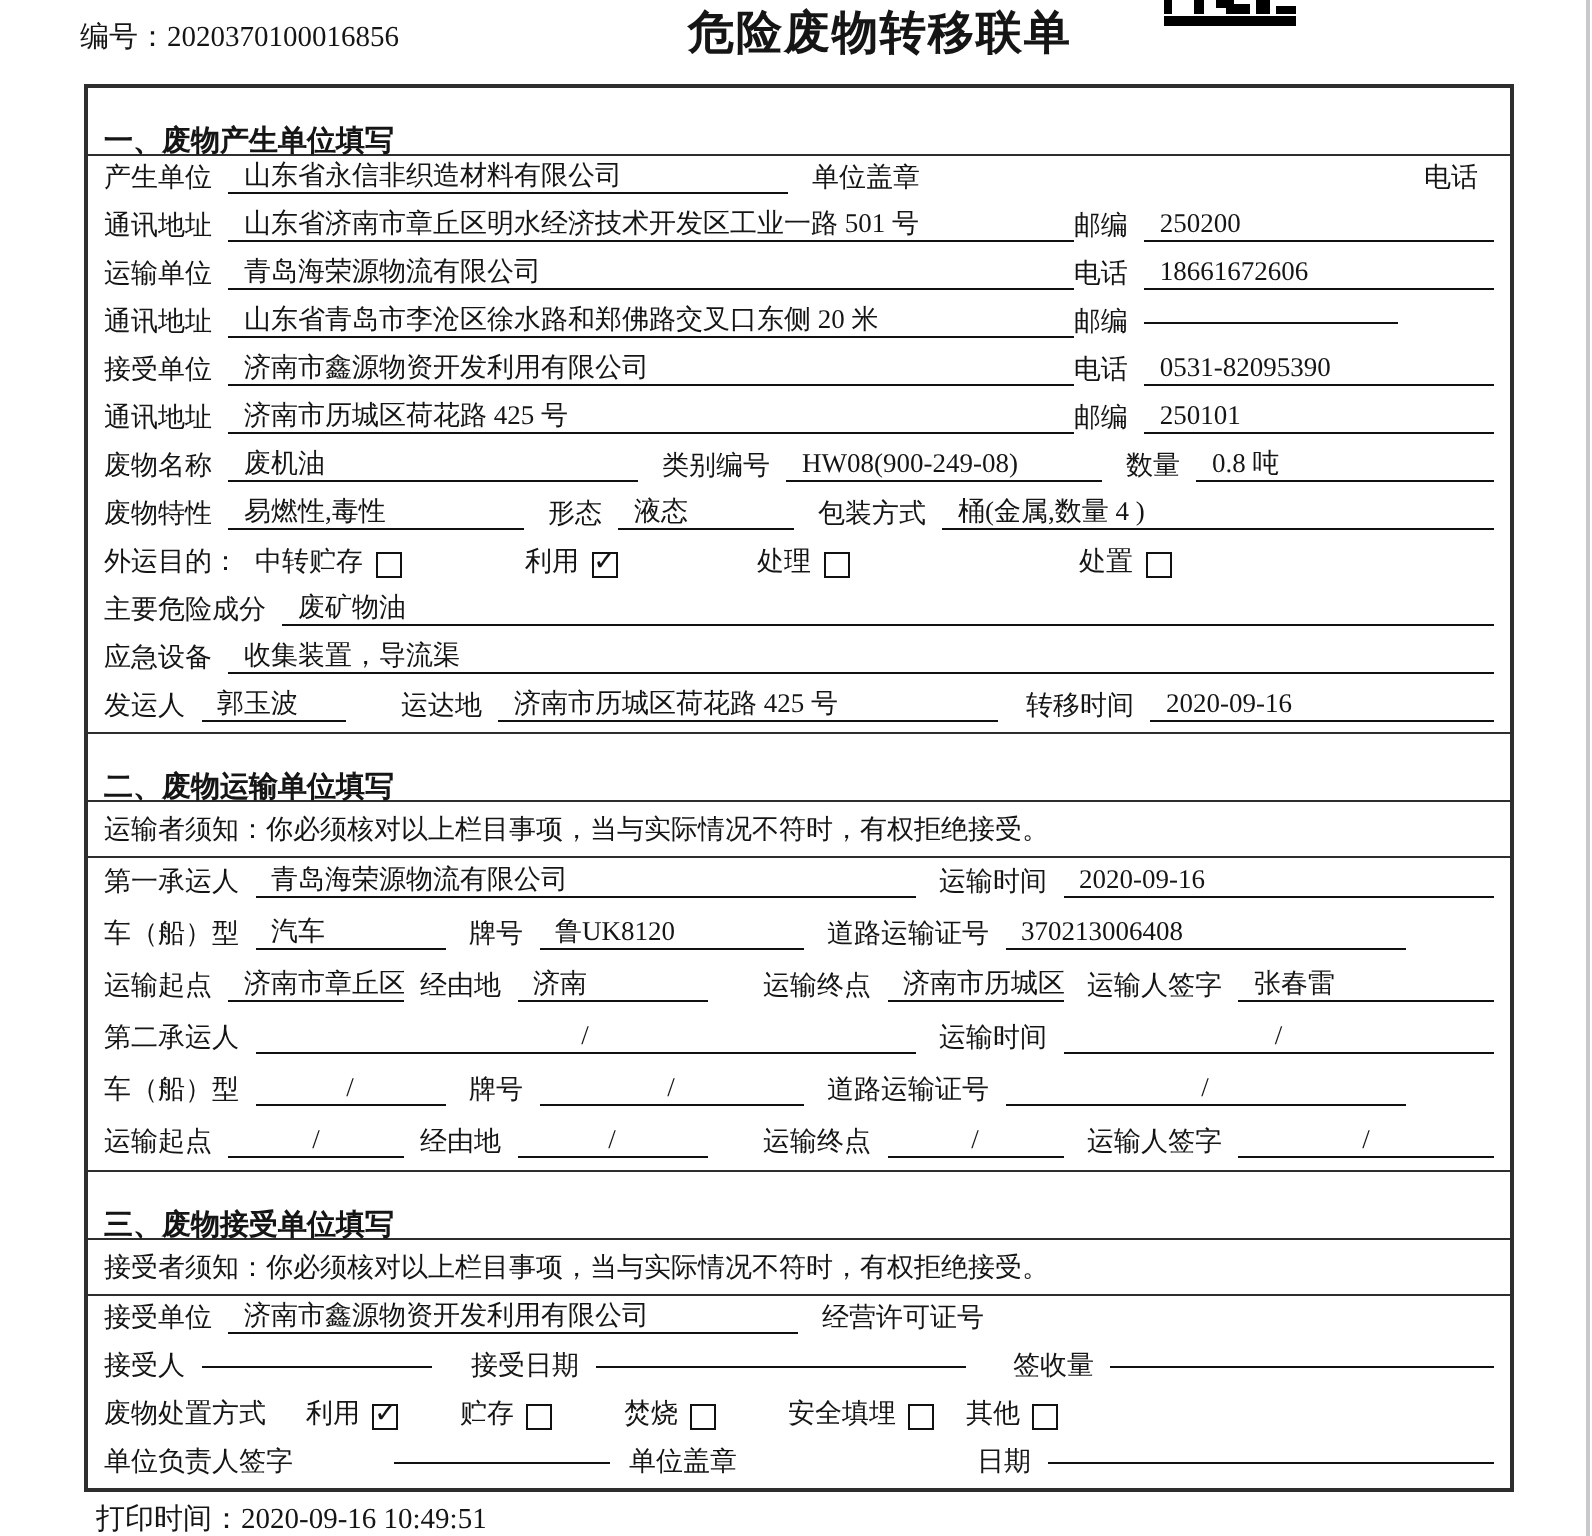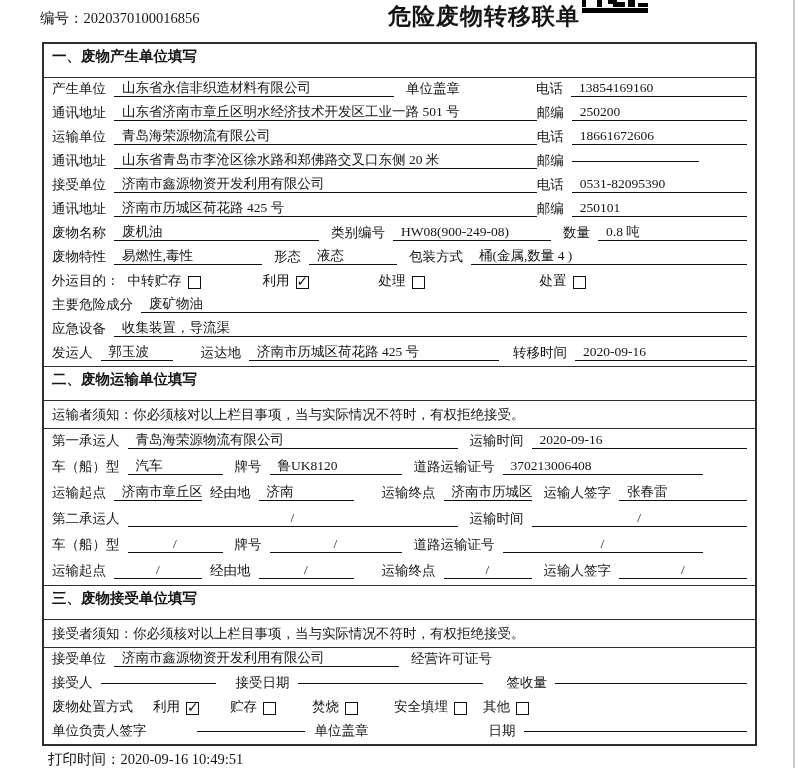--- a/index.html
+++ b/index.html
@@ -3,32 +3,32 @@
 <meta charset="utf-8">
 <style>
   * { box-sizing: border-box; margin: 0; padding: 0; }
   html,body { width:796px; height:768px; }
   body {
     background:#fff; color:#151515; position:relative; overflow:hidden;
     font-family:"Liberation Serif","DejaVu Serif",serif;
   }
   
   .serial { position:absolute; left:40px; top:9px; font-size:14.5px; white-space:nowrap; }
-  .title  { position:absolute; left:300px; top:1px; width:280px; text-align:right;
+  .title  { position:absolute; left:300px; top:1px; width:280px; text-align:center;
             font-size:23px; font-weight:700; letter-spacing:1px;
             font-family:"Liberation Sans","DejaVu Sans",sans-serif; }
   .qr { position:absolute; left:582px; top:0; width:68px; height:13px; }
   .qr i { position:absolute; background:#000; display:block; }
   .edge { position:absolute; right:1px; top:0; width:2px; height:768px; background:#c9c9c9; }
   
   .form { position:absolute; left:42px; top:42px; width:715px; border:2px solid #2e2e2e; background:#fff; }
   .sec + .sec { border-top:1.5px solid #2e2e2e; }
-  .sec-h { height:34px; line-height:24px; padding:0 8px; border-bottom:1.5px solid #2e2e2e;
+  .sec-h { height:34px; line-height:24px; padding:16px 8px; border-bottom:1.5px solid #2e2e2e;
            font-weight:700; font-size:14.5px;
-           font-family:Liberation Sans, sans-serif; }
+           font-family:Liberation Mono, monospace; }
   .note  { height:28px; line-height:27px; padding:0 8px; border-bottom:1.5px solid #2e2e2e; font-size:13.5px; }
   .row { display:flex; align-items:center; padding:0 8px 3px; font-size:13.5px; }
   .s1 .row { height:24px; }
   .s2 .row { height:26px; }
   .s3 .row { height:24px; }
   .lbl  { margin-right:8px; white-space:nowrap; line-height:16px; }
   .olbl { margin-right:6px; white-space:nowrap; line-height:16px; }
   .u { border-bottom:1.4px solid #111; white-space:nowrap; overflow:hidden;
        padding:0 2px 1px 8px; line-height:15px; }
   .u.fx  { flex:1; }
@@ -62,21 +62,20 @@
 
   <div class="sec s1">
     <div class="sec-h">一、废物产生单位填写</div>
 
     <div class="row">
       <span class="lbl">产生单位</span>
       <span class="u" style="width:280px">山东省永信非织造材料有限公司</span>
       <span class="lbl" style="margin-left:12px">单位盖章</span>
       <span class="sp"></span>
       <span class="lbl">电话</span>
-      <span class="u" style="width:176px">13854169160</span>
     </div>
 
     <div class="row">
       <span class="lbl">通讯地址</span>
       <span class="u" style="width:425px">山东省济南市章丘区明水经济技术开发区工业一路 501 号</span>
       <span class="sp"></span>
       <span class="lbl">邮编</span>
       <span class="u" style="width:176px">250200</span>
     </div>
 

